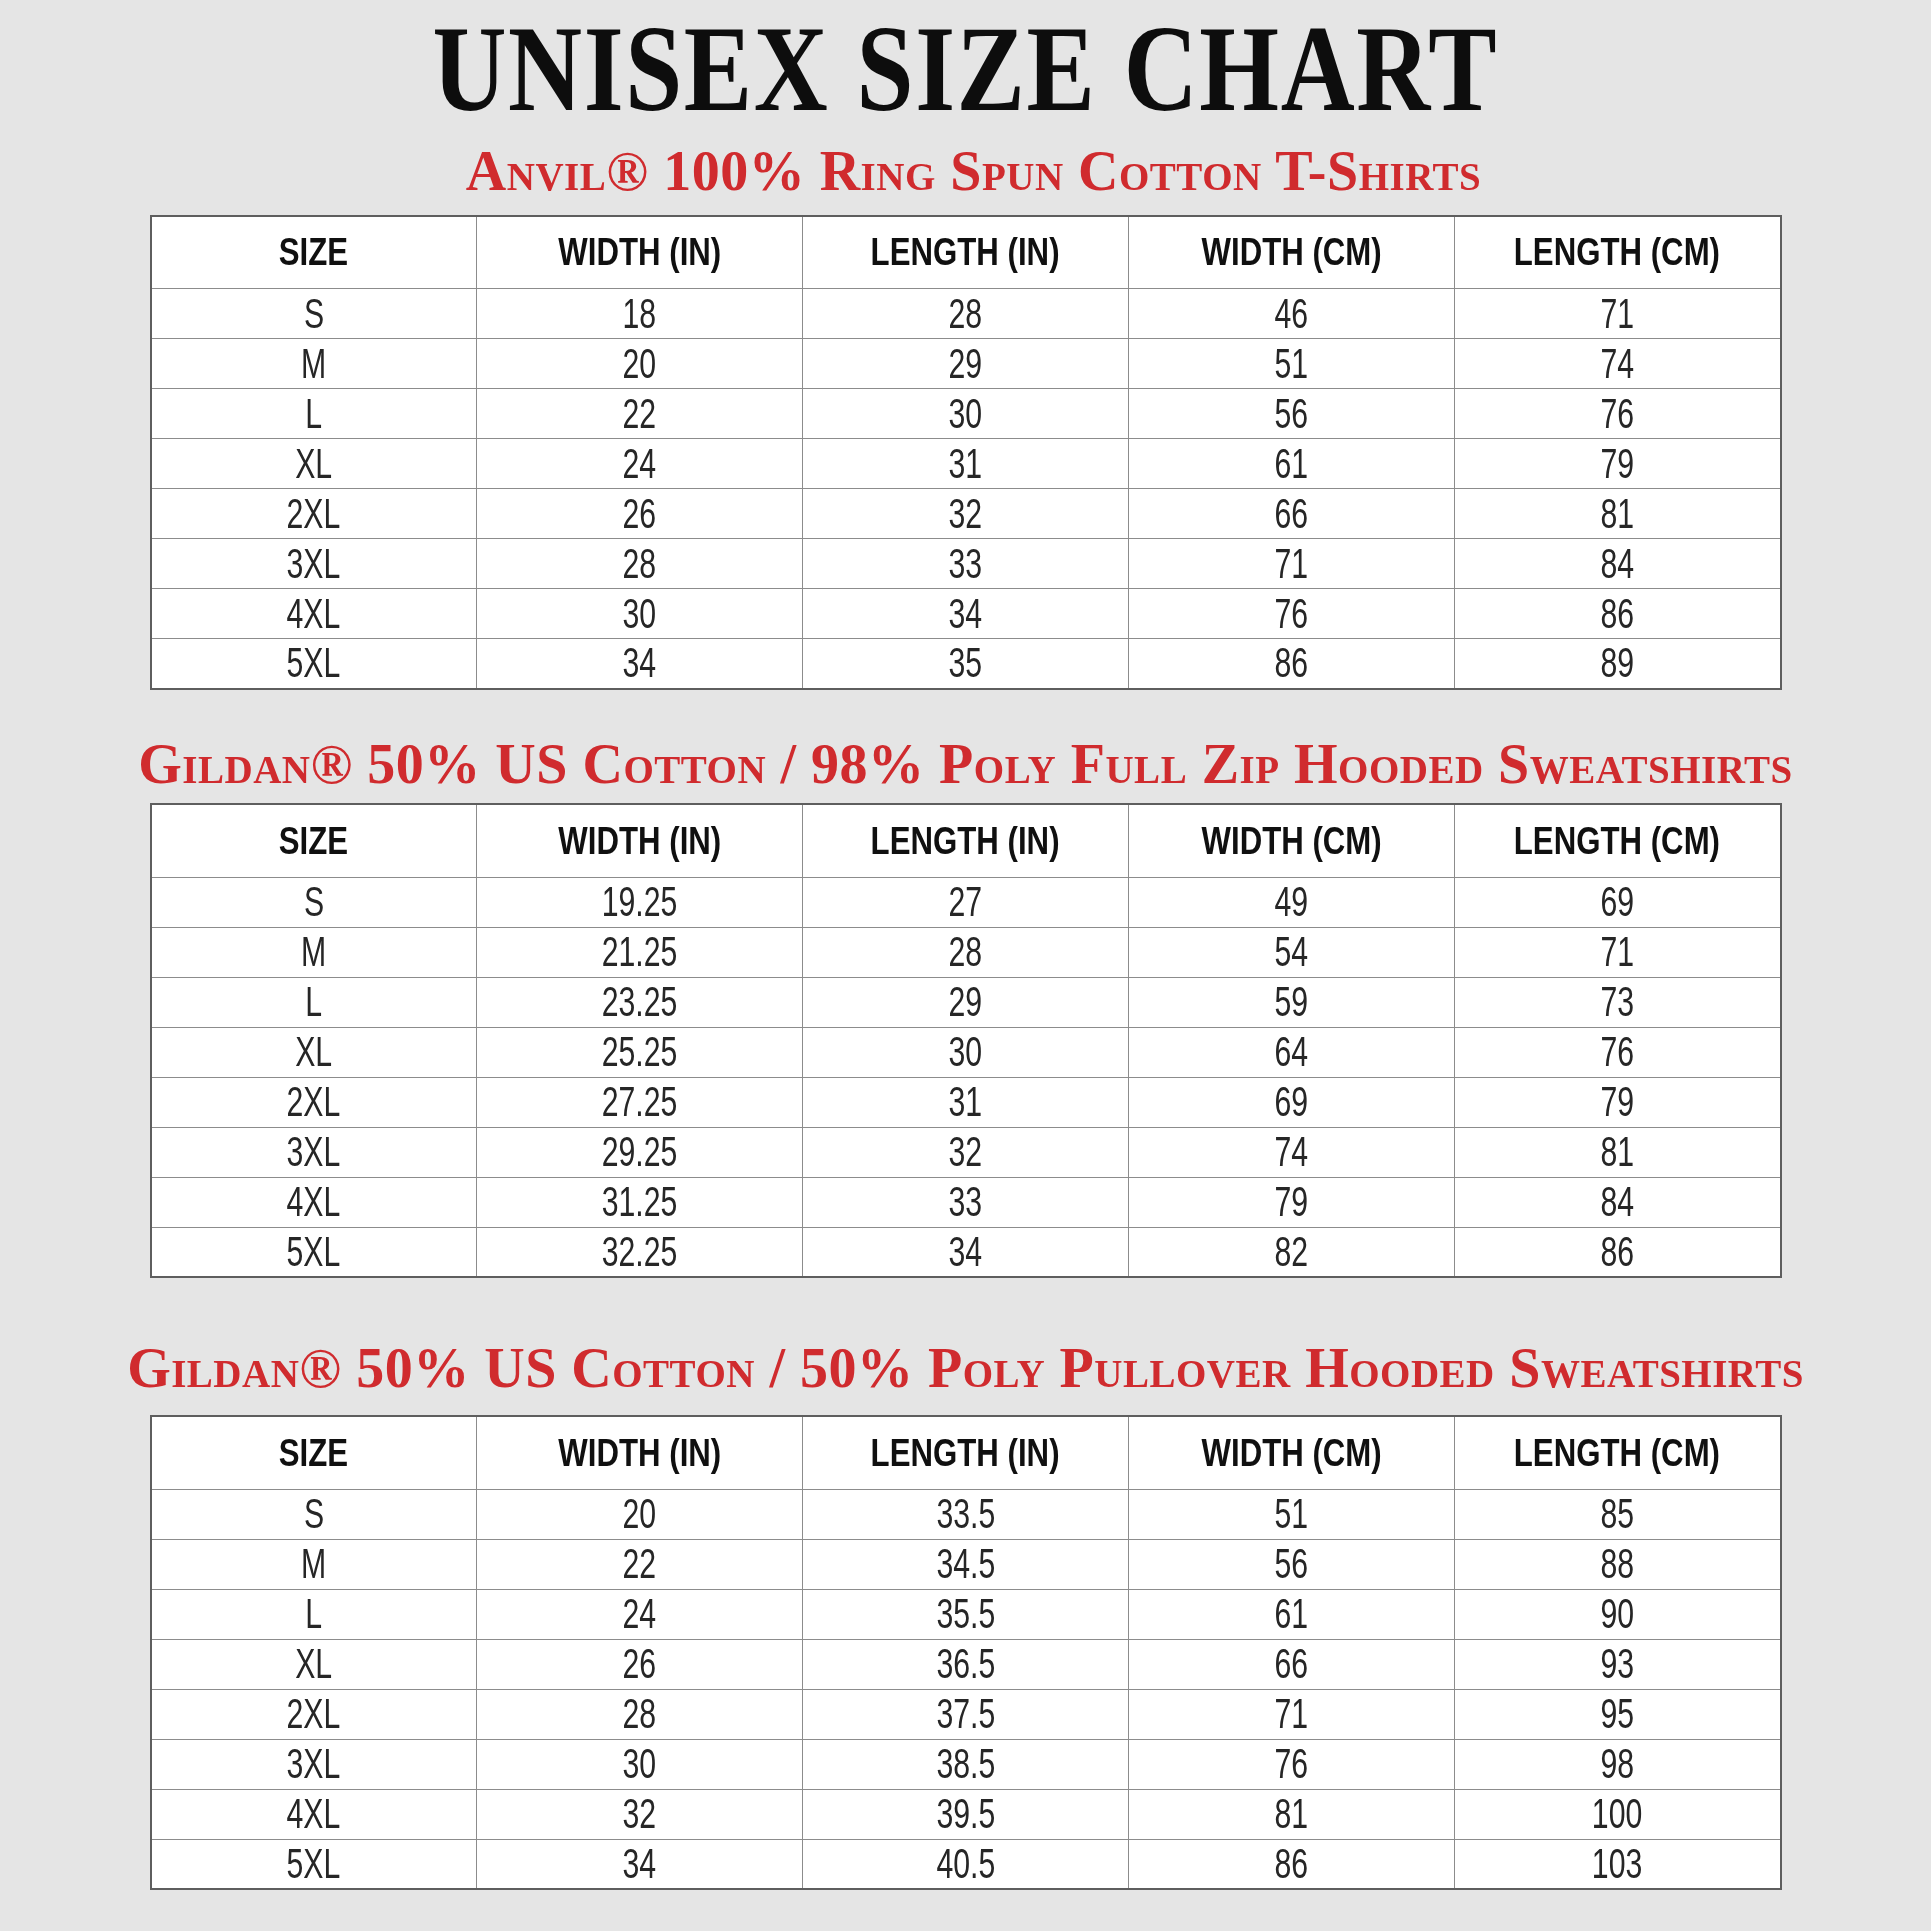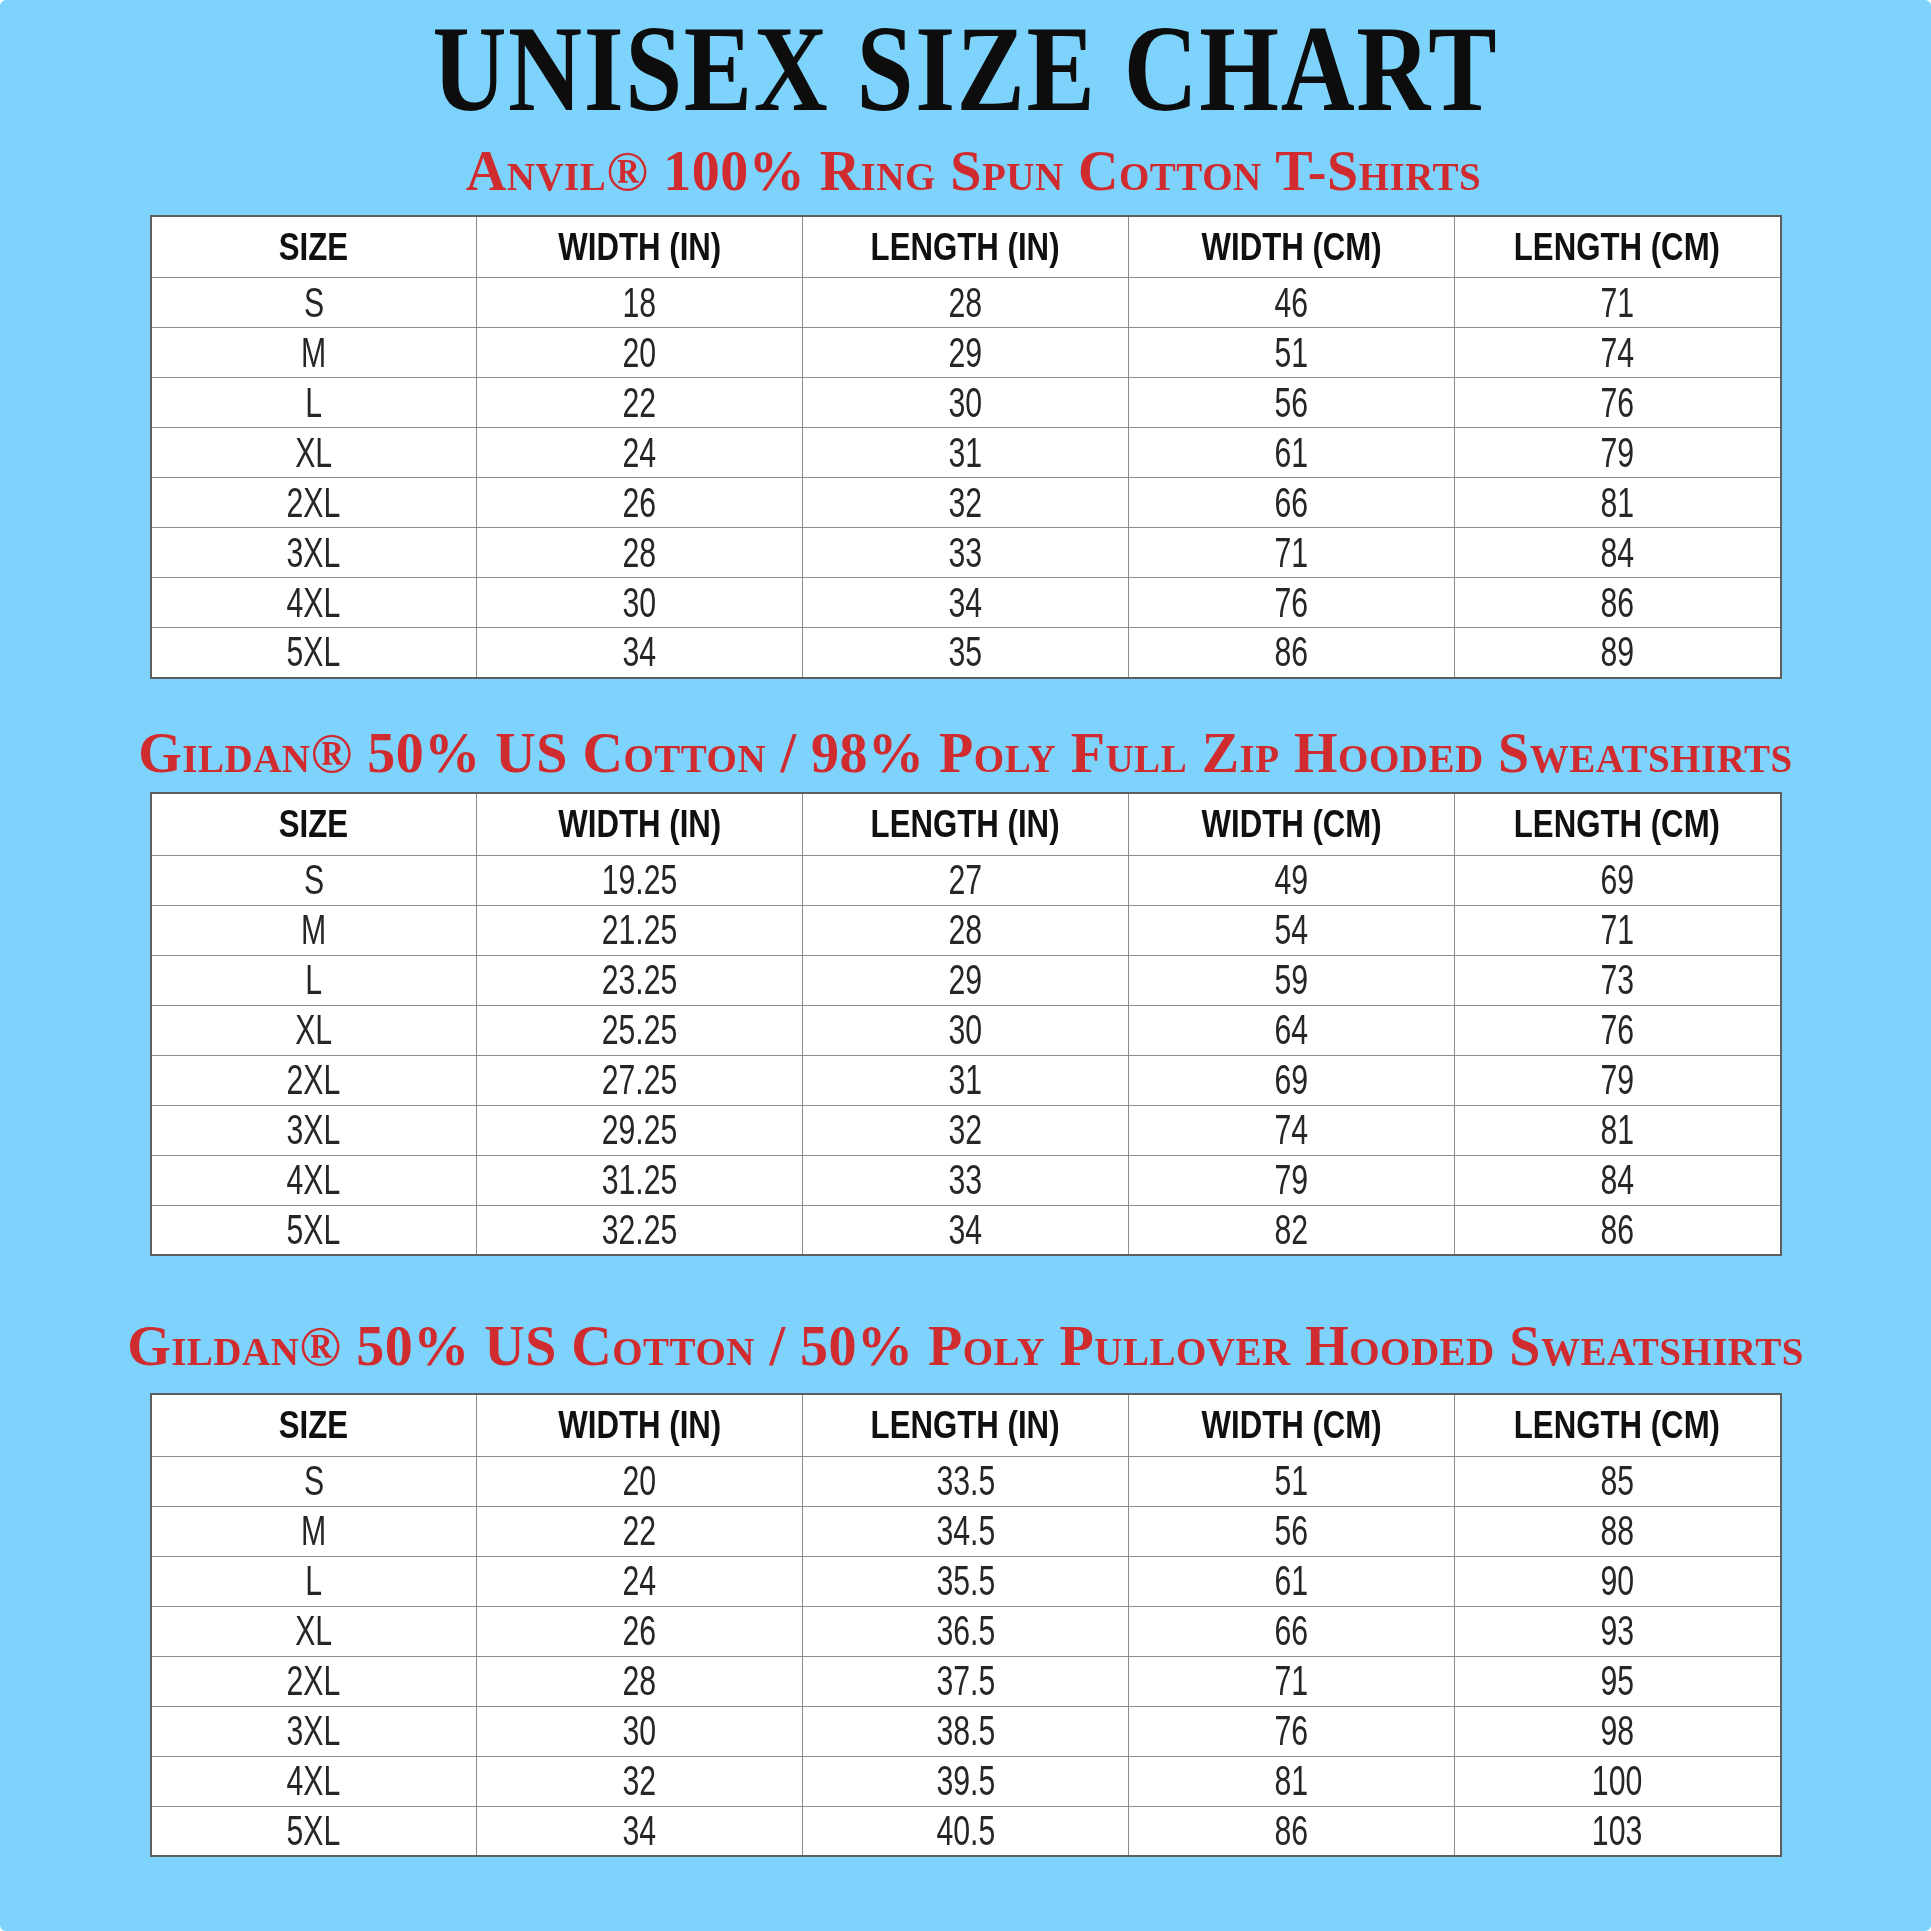--- a/index.html
+++ b/index.html
@@ -9,21 +9,21 @@
     --grid:#8c8c8c;
     --frame:#5e5e5e;
   }
   *{ box-sizing:border-box; }
   html,body{ margin:0; padding:0; background:#ffffff; }
   body{
     width:1931px; height:1931px;
     font-family:"Liberation Sans","DejaVu Sans",sans-serif;
     overflow:hidden;
   }
-  .page{ width:1931px; height:1931px; background:#7dd3fc; overflow:hidden;border-radius:6px; }
+  .page{ width:1931px; height:1931px; background:#e5e5e5; overflow:hidden; }
 
   
   h1.page-title{
     margin:0; padding-top:7.7px;
     text-align:center; line-height:1;
     font-family:"Liberation Serif","DejaVu Serif",serif;
     font-weight:700; font-size:122px;
     color:var(--title); white-space:nowrap;
   }
   h1.page-title .t-cnd{
@@ -51,21 +51,21 @@
     border-collapse:collapse; table-layout:fixed;
     background:#ffffff;
     border:2.9px solid var(--frame);
   }
   .size-table th,.size-table td{
     border:1.9px solid var(--grid);
     text-align:center; vertical-align:middle;
     padding:0; white-space:nowrap; overflow:hidden;
   }
   .size-table th{
-    height:62px; font-size:39px; font-weight:700; color:#101010;
+    height:73px; font-size:39px; font-weight:700; color:#101010;
   }
   .size-table td{
     height:50px; font-size:42px; font-weight:400; color:var(--cell);
   }
   .cnd{
     display:inline-block;
     transform:scaleX(0.72);
     transform-origin:50% 50%;
   }
   th .cnd{ transform:scaleX(0.80); }

